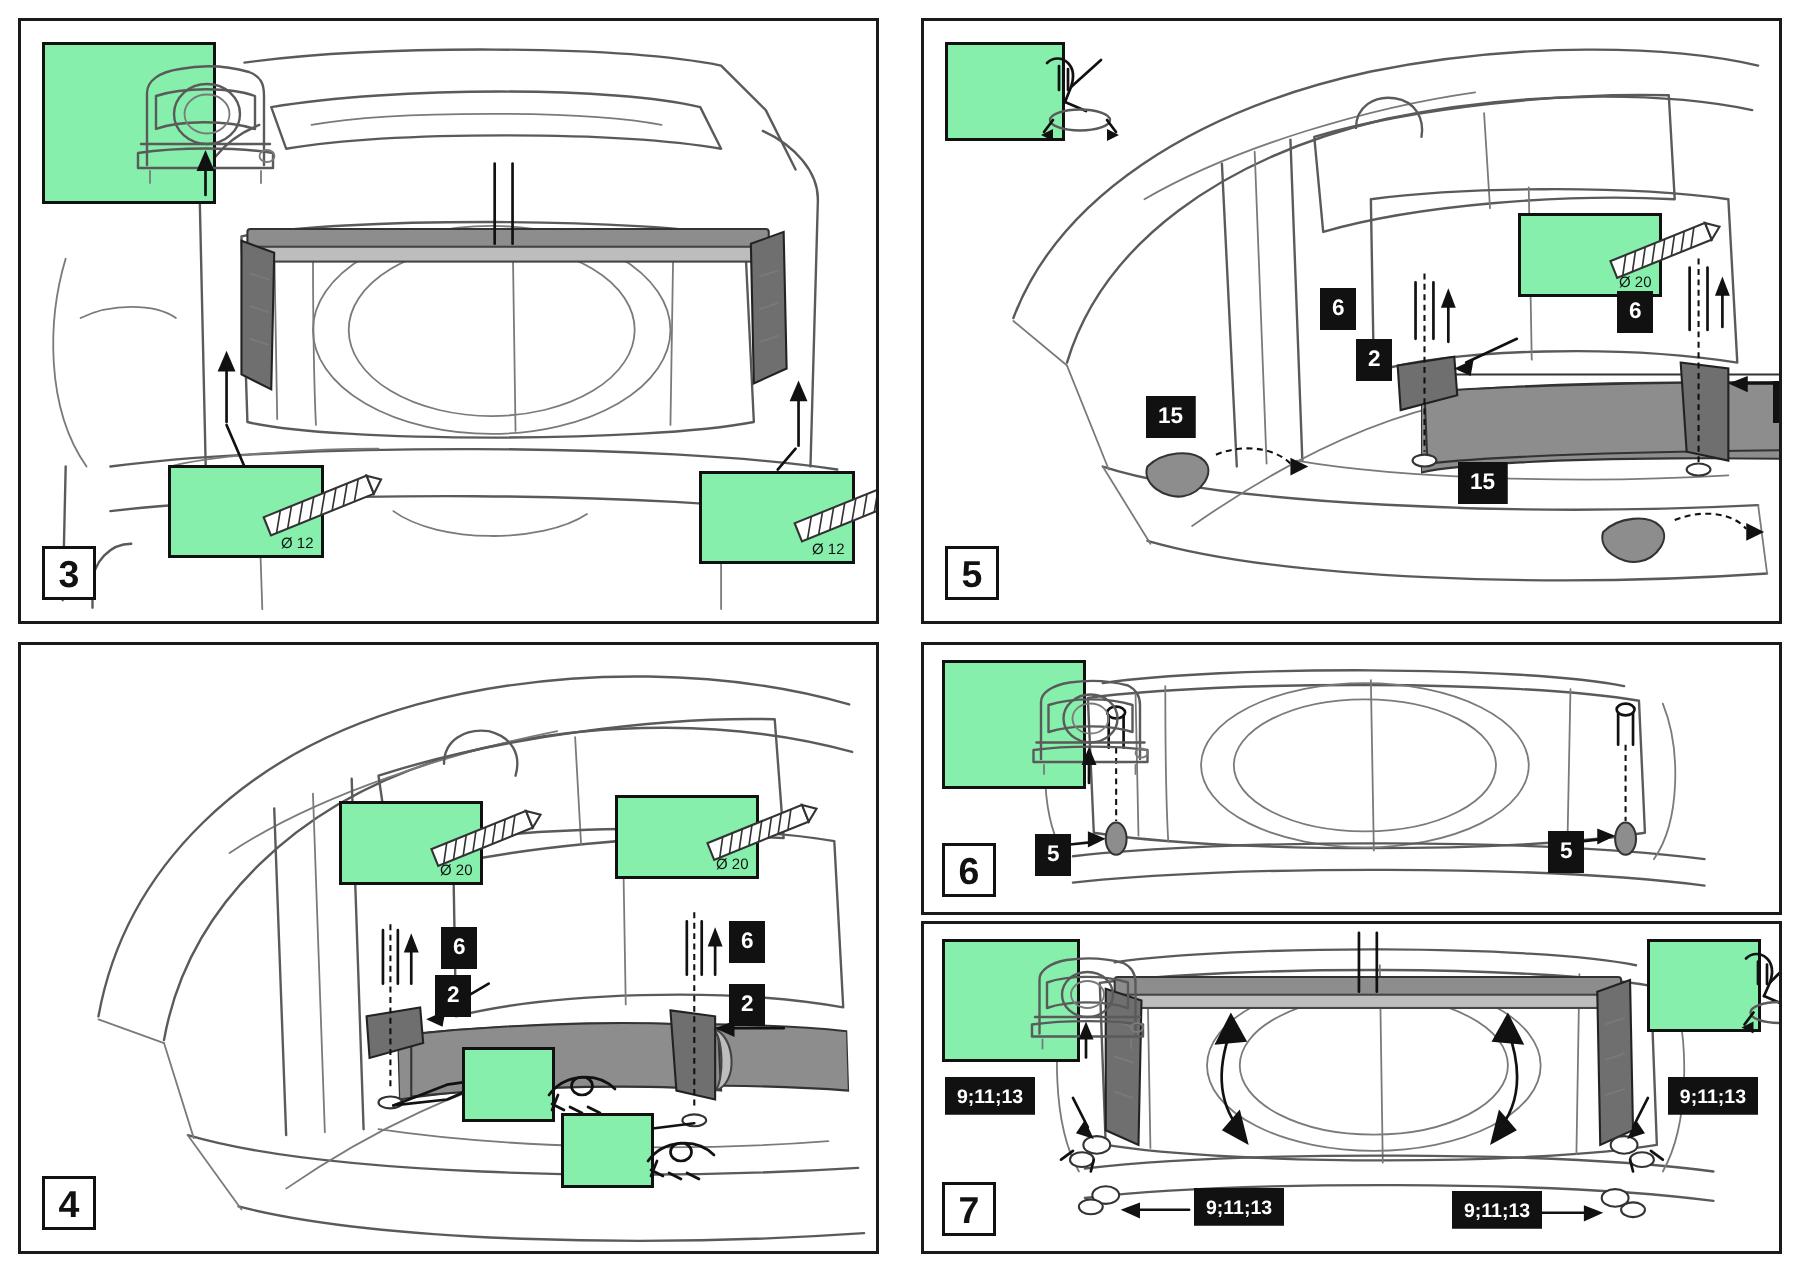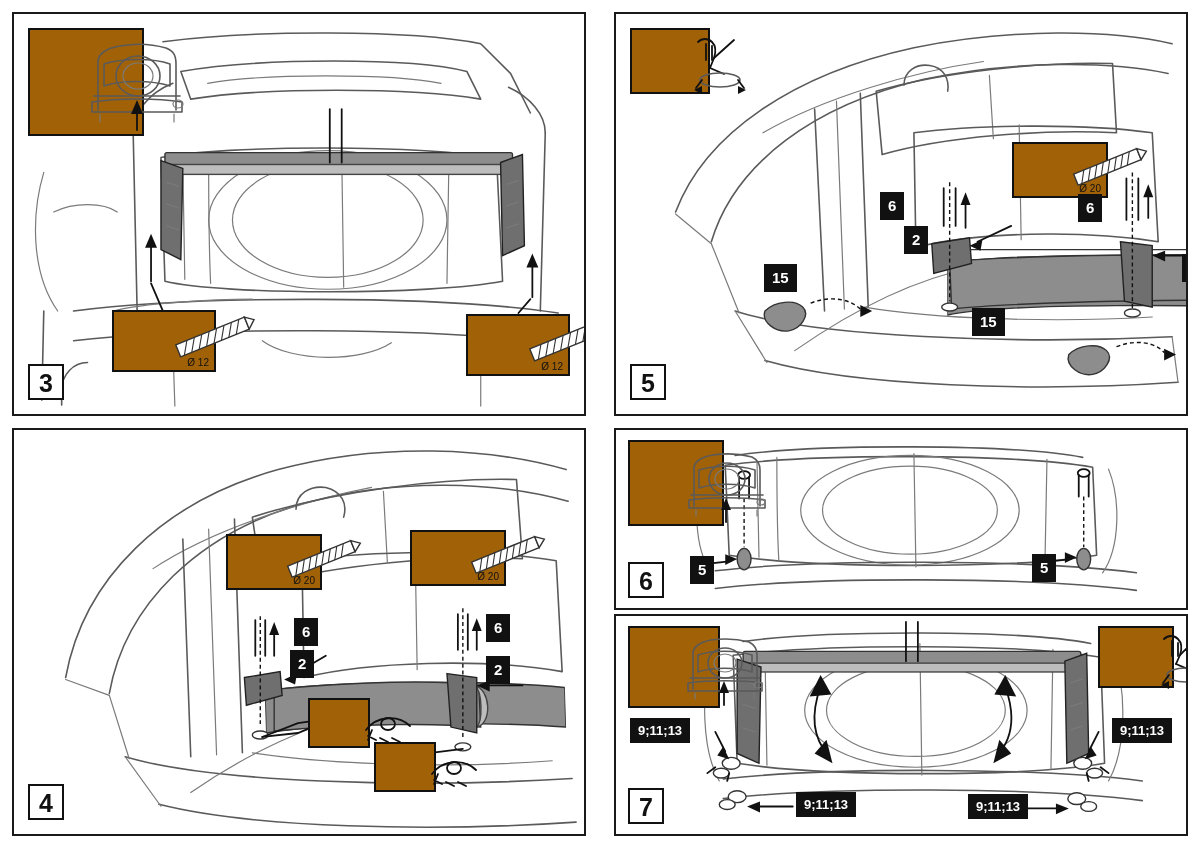--- a/index.html
+++ b/index.html
@@ -18,21 +18,21 @@
   
   .chip{
     position:absolute;background:#111;color:#fff;font-weight:bold;
     font-size:15px;line-height:22px;text-align:center;
     padding:1px 6px;box-sizing:border-box;border:2px solid #111;
     white-space:nowrap;
   }
   .chip.sm{font-size:13px;line-height:19px;}
 
   
-  .inset{position:absolute;border:2px solid #111;background:#a16207;box-sizing:border-box;padding-left:48px;}
+  .inset{position:absolute;border:2px solid #111;background:#86efac;box-sizing:border-box;padding-left:48px;}
   .inset .cap{position:absolute;bottom:2px;right:5px;font-size:10px;color:#111;}
 
   .svgfull{position:absolute;left:0;top:0;width:100%;height:100%;}
   svg{display:block;}
 
   .ln{fill:none;stroke:#5a5a5a;stroke-width:1.6;stroke-linecap:round;stroke-linejoin:round;}
   .ln2{fill:none;stroke:#7a7a7a;stroke-width:1.2;stroke-linecap:round;stroke-linejoin:round;}
   .lnd{fill:none;stroke:#111;stroke-width:1.4;stroke-dasharray:4 3;}
   .blk{fill:none;stroke:#111;stroke-width:1.8;stroke-linecap:round;stroke-linejoin:round;}
   .bar{fill:#8d8d8d;stroke:#333;stroke-width:1.4;}

